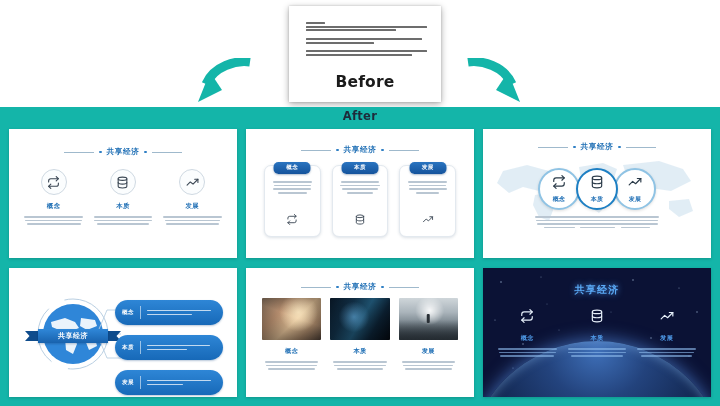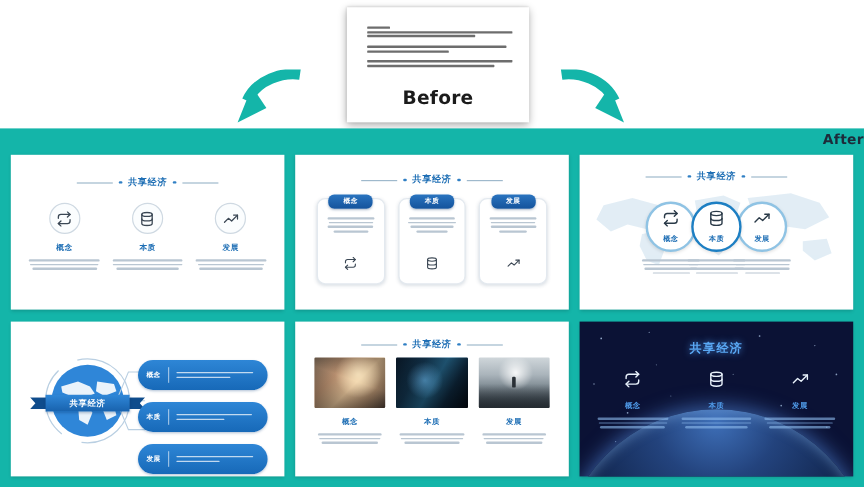--- a/index.html
+++ b/index.html
@@ -45,21 +45,21 @@
   .arrow-left  { left: 196px;  top: 58px; }
   .arrow-right { left: 466px;  top: 58px; }
 
   
   .after-panel {
     position: absolute; left: 0; top: 107px; width: 720px; height: 299px;
     background: #14b5a9;
   }
   .after-label {
     position: absolute; left: 0; right: 0; top: 109px;
-    text-align: right;
+    text-align: center;
     font-size: 11.5px; font-weight: bold; color: #1d2b3a;
     letter-spacing: 0.3px;
   }
 
   
   .grid {
     position: absolute; left: 9px; top: 129px;
     width: 702px; height: 268px;
     display: grid;
     grid-template-columns: repeat(3, 228px);

